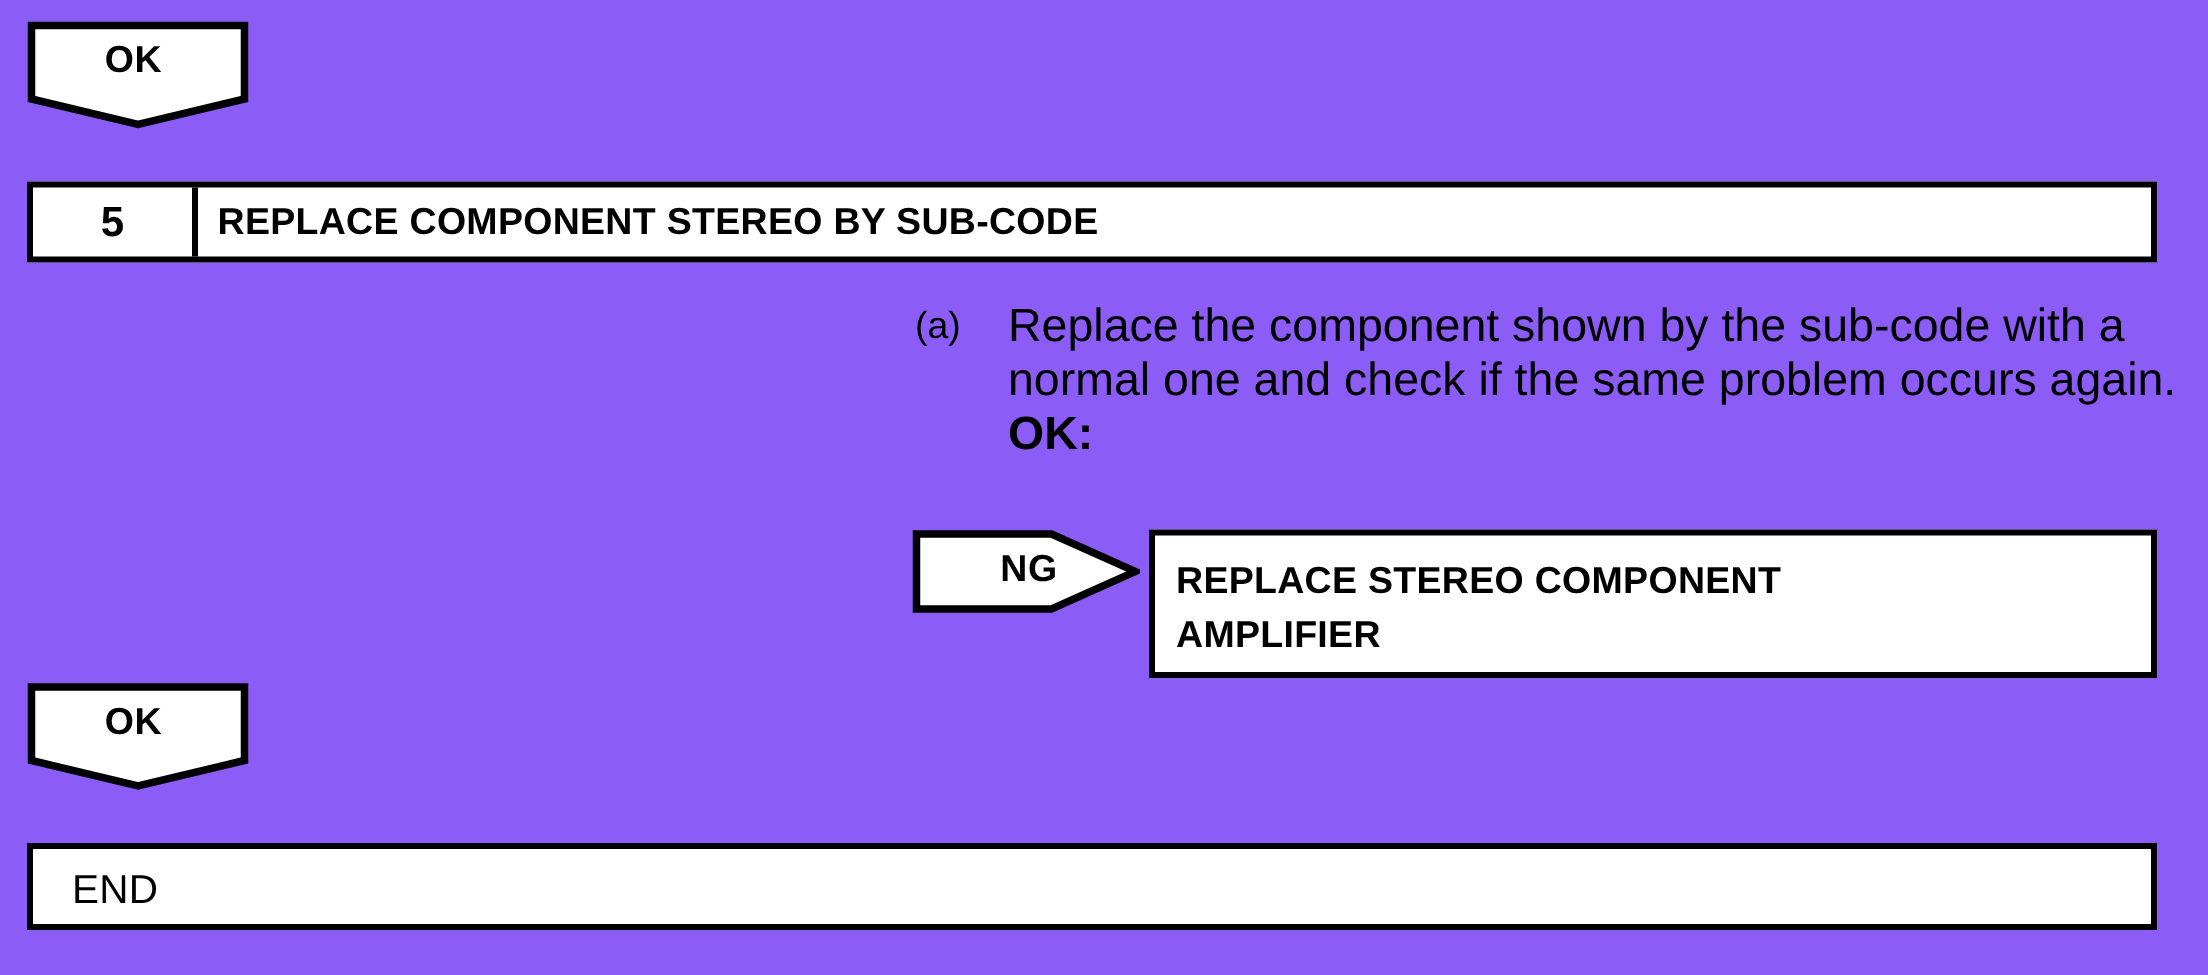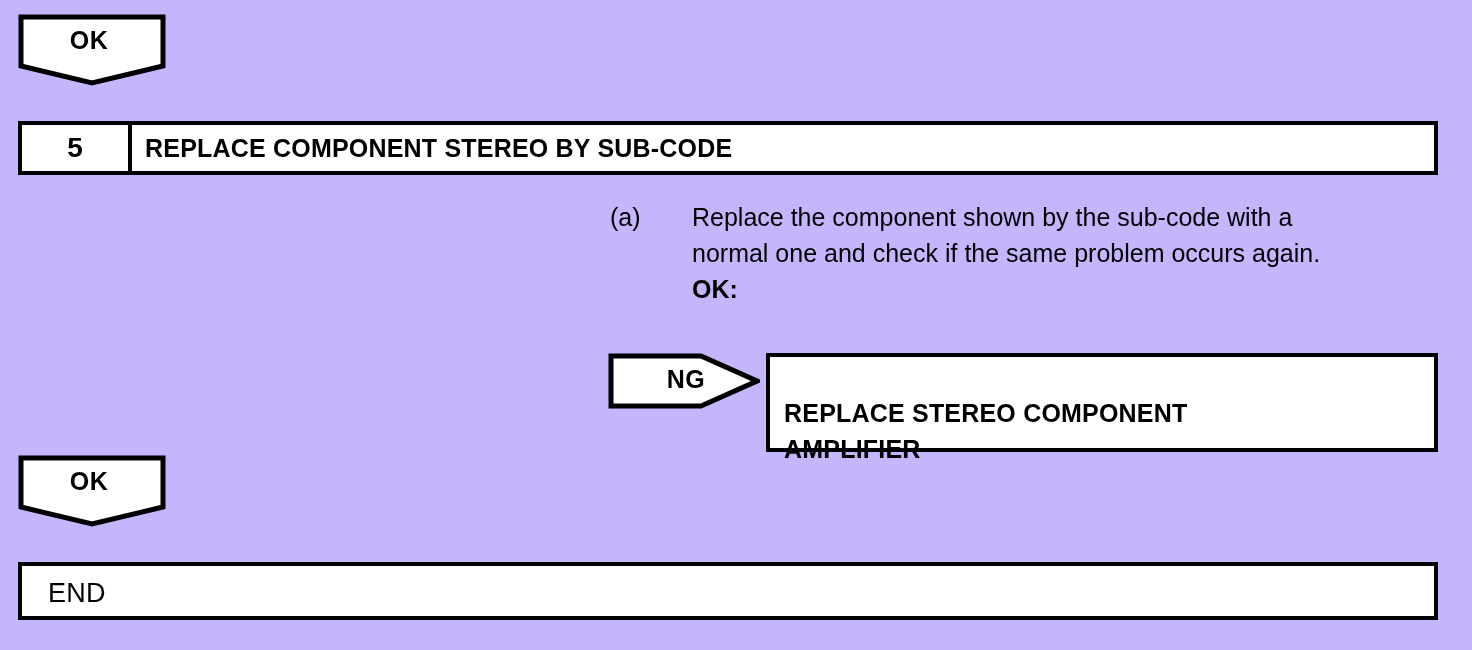--- a/index.html
+++ b/index.html
@@ -11,21 +11,21 @@
     width: 1472px;
     height: 650px;
     font-family: "Liberation Sans", sans-serif;
     color: #000000;
     overflow: hidden;
   }
   #canvas {
     position: relative;
     width: 1472px;
     height: 650px;
-    background: #c4b5fd;
+    background: #8b5cf6;
   }
 
   
   .ok-pentagon {
     position: absolute;
     width: 148px;
     height: 72px;
   }
   .ok-pentagon svg {
     position: absolute;
@@ -104,43 +104,41 @@
     position: absolute;
     border: 4px solid #000;
     box-sizing: border-box;
     background: #fff;
   }
   .box-text {
     font-size: 25px;
     font-weight: bold;
     letter-spacing: 0.2px;
     line-height: 36px;
-    margin-top: 26px;
   }
   .end-text {
     font-size: 27px;
     font-weight: normal;
     letter-spacing: 0.2px;
   }
 
   
   .instruction {
     position: absolute;
     display: flex;
     align-items: flex-start;
   }
   .instr-marker {
     flex: 0 0 62px;
     font-size: 25px;
     line-height: 36px;
   }
   .instr-body {
-    font-size: 25px;
+    font-size: 31px;
     line-height: 36px;
-    margin-left: 20px;
   }
   .instr-line {
     white-space: nowrap;
   }
   .instr-line.bold {
     font-weight: bold;
   }
   .instr-line.indent {
     padding-left: 25px;
   }

